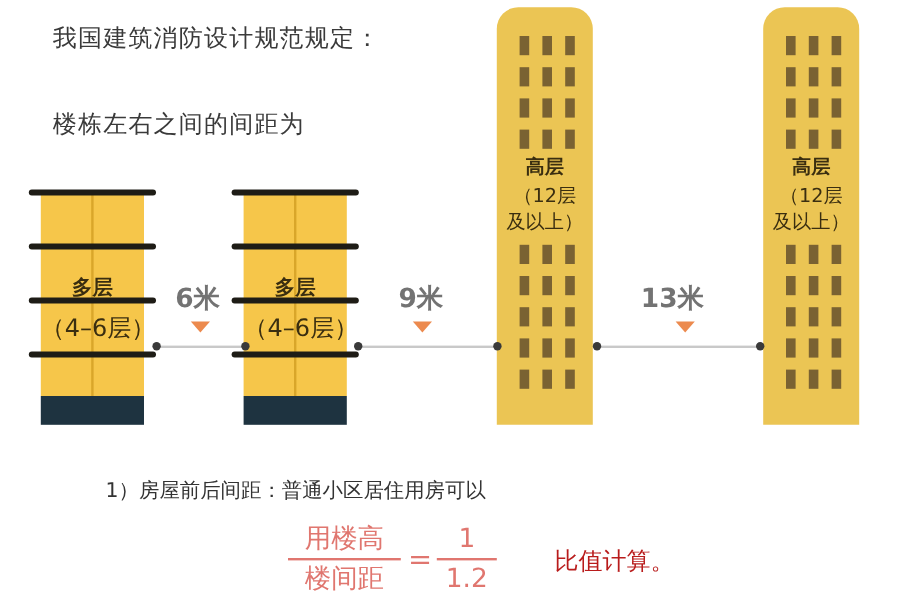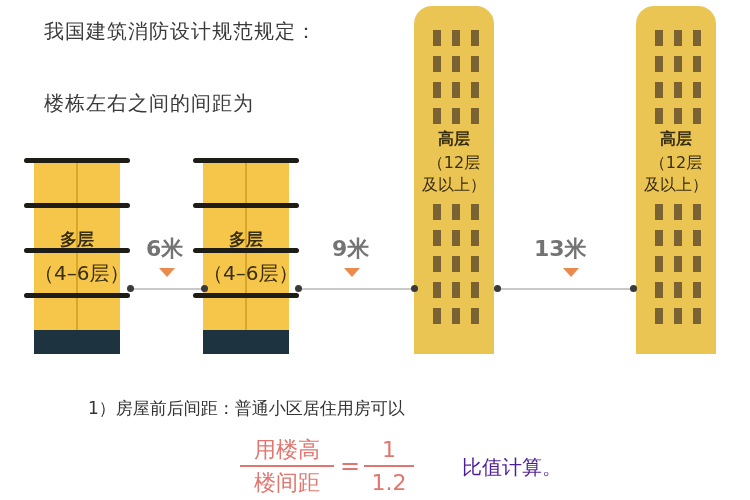--- a/index.html
+++ b/index.html
@@ -66,21 +66,21 @@
     
     .rule { position: absolute; left: 44px; top: 397px; font-size: 17px; color: #333; white-space: nowrap; margin-left: 44px; }
     .frac {
       position: absolute; display: flex; flex-direction: column; align-items: center;
       color: #e0766f; font-size: 22px;
     }
     .frac .num { line-height: 26px; }
     .frac .bar { height: 2px; background: #e0766f; align-self: stretch; margin: 2px 0; }
     .frac .den { line-height: 28px; }
     .eq { position: absolute; left: 340px; top: 452px; font-size: 24px; color: #e0766f; }
-    .suffix { position: absolute; left: 462px; top: 454px; font-size: 20px; color: #4c1d95; white-space: nowrap; text-align: right; }
+    .suffix { position: absolute; left: 462px; top: 454px; font-size: 20px; color: #b91c1c; white-space: nowrap; text-align: right; }
   </style>
 </head>
 <body>
 
 <div class="title-line" style="top:18px;">我国建筑消防设计规范规定：</div>
 <div class="title-line" style="top:54px;margin-top:36px;">楼栋左右之间的间距为</div>
 
 <div class="mid" style="left:28px;">
   <div class="body"></div>
   <div class="divider"></div>

